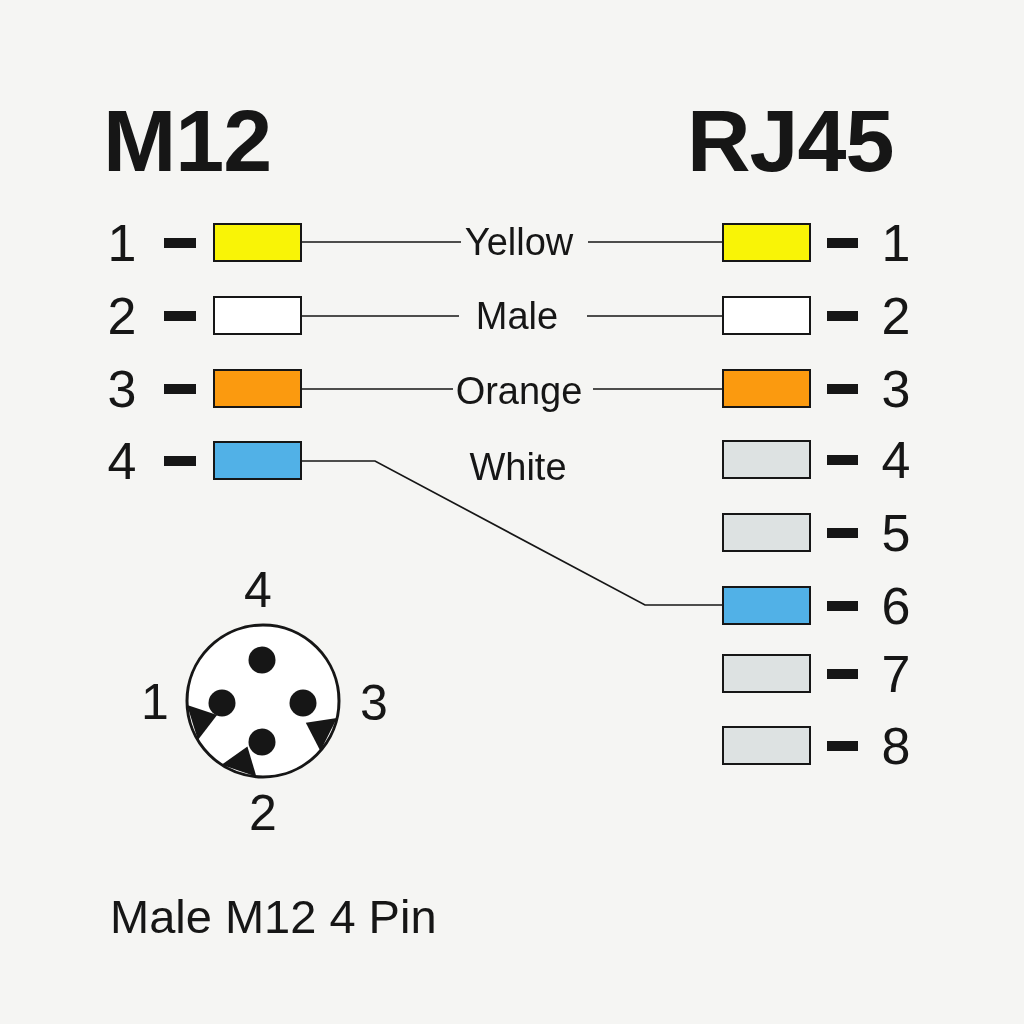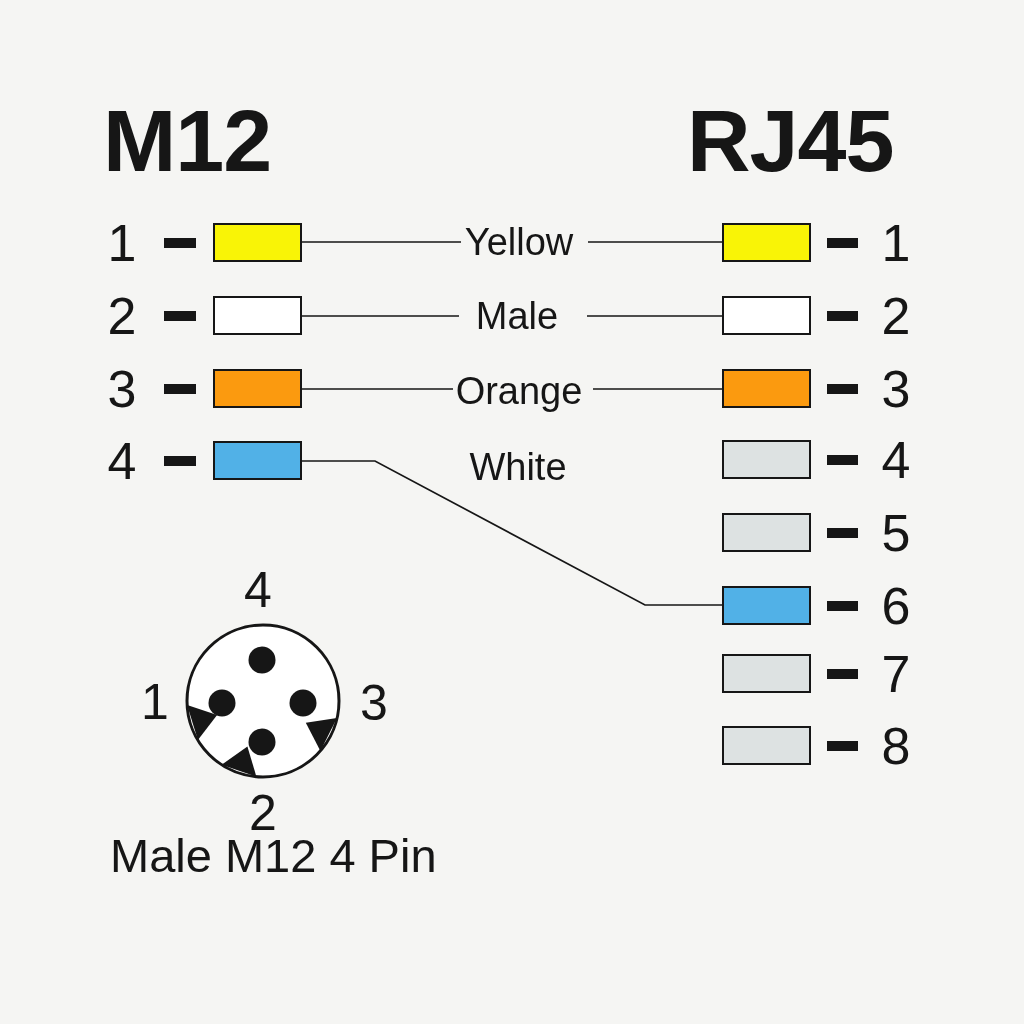--- a/index.html
+++ b/index.html
@@ -95,15 +95,15 @@
   <div class="abs wire-label" style="left:519px;top:242px">Yellow</div>
   <div class="abs wire-label" style="left:517px;top:316px">Male</div>
   <div class="abs wire-label" style="left:519px;top:391px">Orange</div>
   <div class="abs wire-label" style="left:518px;top:467px">White</div>
 
   <div class="abs face-label" style="left:258px;top:590px">4</div>
   <div class="abs face-label" style="left:155px;top:702px">1</div>
   <div class="abs face-label" style="left:374px;top:703px">3</div>
   <div class="abs face-label" style="left:263px;top:813px">2</div>
 
-  <div class="abs caption" style="left:110px;top:830px">Male M12 4 Pin</div>
+  <div class="abs caption" style="left:110px;top:891px">Male M12 4 Pin</div>
 
 </div>
 
 </body></html>

